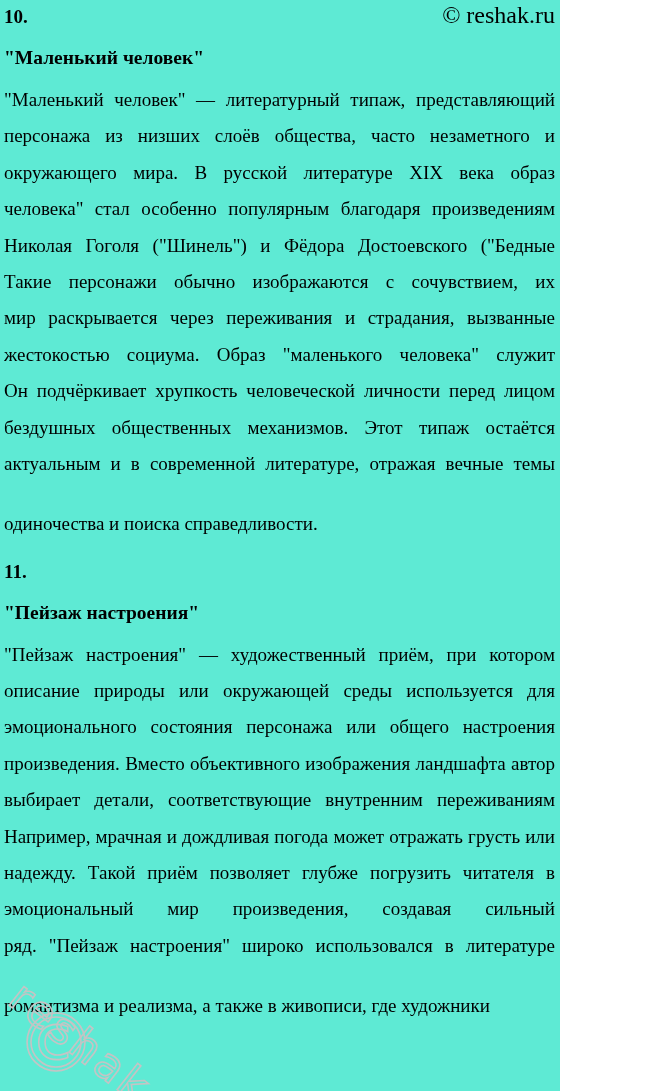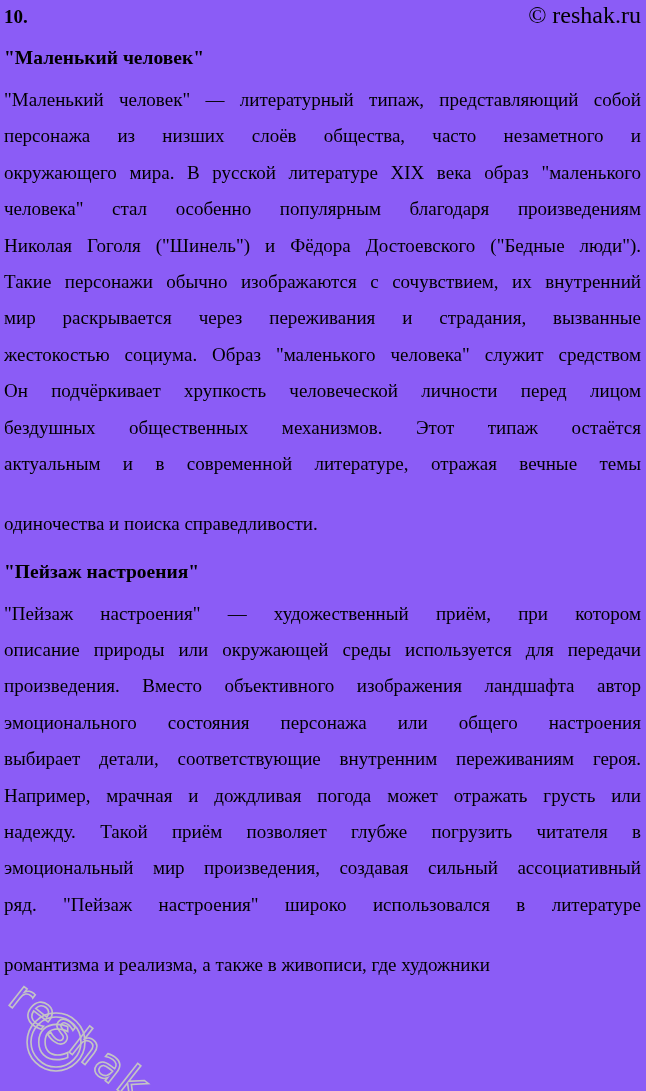--- a/index.html
+++ b/index.html
@@ -2,23 +2,23 @@
 <html><head>
 <meta charset="utf-8">
 <style>
   html, body {
     margin: 0;
     padding: 0;
     background: #ffffff;
   }
   .page {
     position: relative;
-    width: 646px;
+    width: 560px;
     height: 1091px;
-    background: #8b5cf6;
+    background: #5eead4;
     overflow: hidden;
     box-sizing: border-box;
     padding: 3px 5px 0 4px;
     font-family: "Liberation Serif", "DejaVu Serif", serif;
     color: #000000;
     -webkit-font-smoothing: antialiased;
   }
   .header-row {
     display: flex;
     justify-content: space-between;
@@ -98,28 +98,29 @@
       <div class="line">Николая Гоголя ("Шинель") и Фёдора Достоевского ("Бедные люди").</div>
       <div class="line">Такие персонажи обычно изображаются с сочувствием, их внутренний</div>
       <div class="line">мир раскрывается через переживания и страдания, вызванные</div>
       <div class="line">жестокостью социума. Образ "маленького человека" служит средством</div>
       <div class="line">Он подчёркивает хрупкость человеческой личности перед лицом</div>
       <div class="line">бездушных общественных механизмов. Этот типаж остаётся</div>
       <div class="line">актуальным и в современной литературе, отражая вечные темы</div>
       <div class="line last">одиночества и поиска справедливости.</div>
     </div>
 
+  <div class="section-number second">11.</div>
 
   <div class="section-title second">"Пейзаж настроения"</div>
 
   <div class="para">
       <div class="line">"Пейзаж настроения" — художественный приём, при котором</div>
       <div class="line">описание природы или окружающей среды используется для передачи</div>
+      <div class="line">эмоционального состояния персонажа или общего настроения</div>
       <div class="line">произведения. Вместо объективного изображения ландшафта автор</div>
-      <div class="line">эмоционального состояния персонажа или общего настроения</div>
       <div class="line">выбирает детали, соответствующие внутренним переживаниям героя.</div>
       <div class="line">Например, мрачная и дождливая погода может отражать грусть или</div>
       <div class="line">надежду. Такой приём позволяет глубже погрузить читателя в</div>
       <div class="line">эмоциональный мир произведения, создавая сильный ассоциативный</div>
       <div class="line">ряд. "Пейзаж настроения" широко использовался в литературе</div>
       <div class="line last">романтизма и реализма, а также в живописи, где художники</div>
     </div>
 
   <svg class="watermark" viewBox="0 0 230 136" xmlns="http://www.w3.org/2000/svg" aria-hidden="true">
     <text x="16" y="116" font-size="80" stroke-width="2">©</text>

